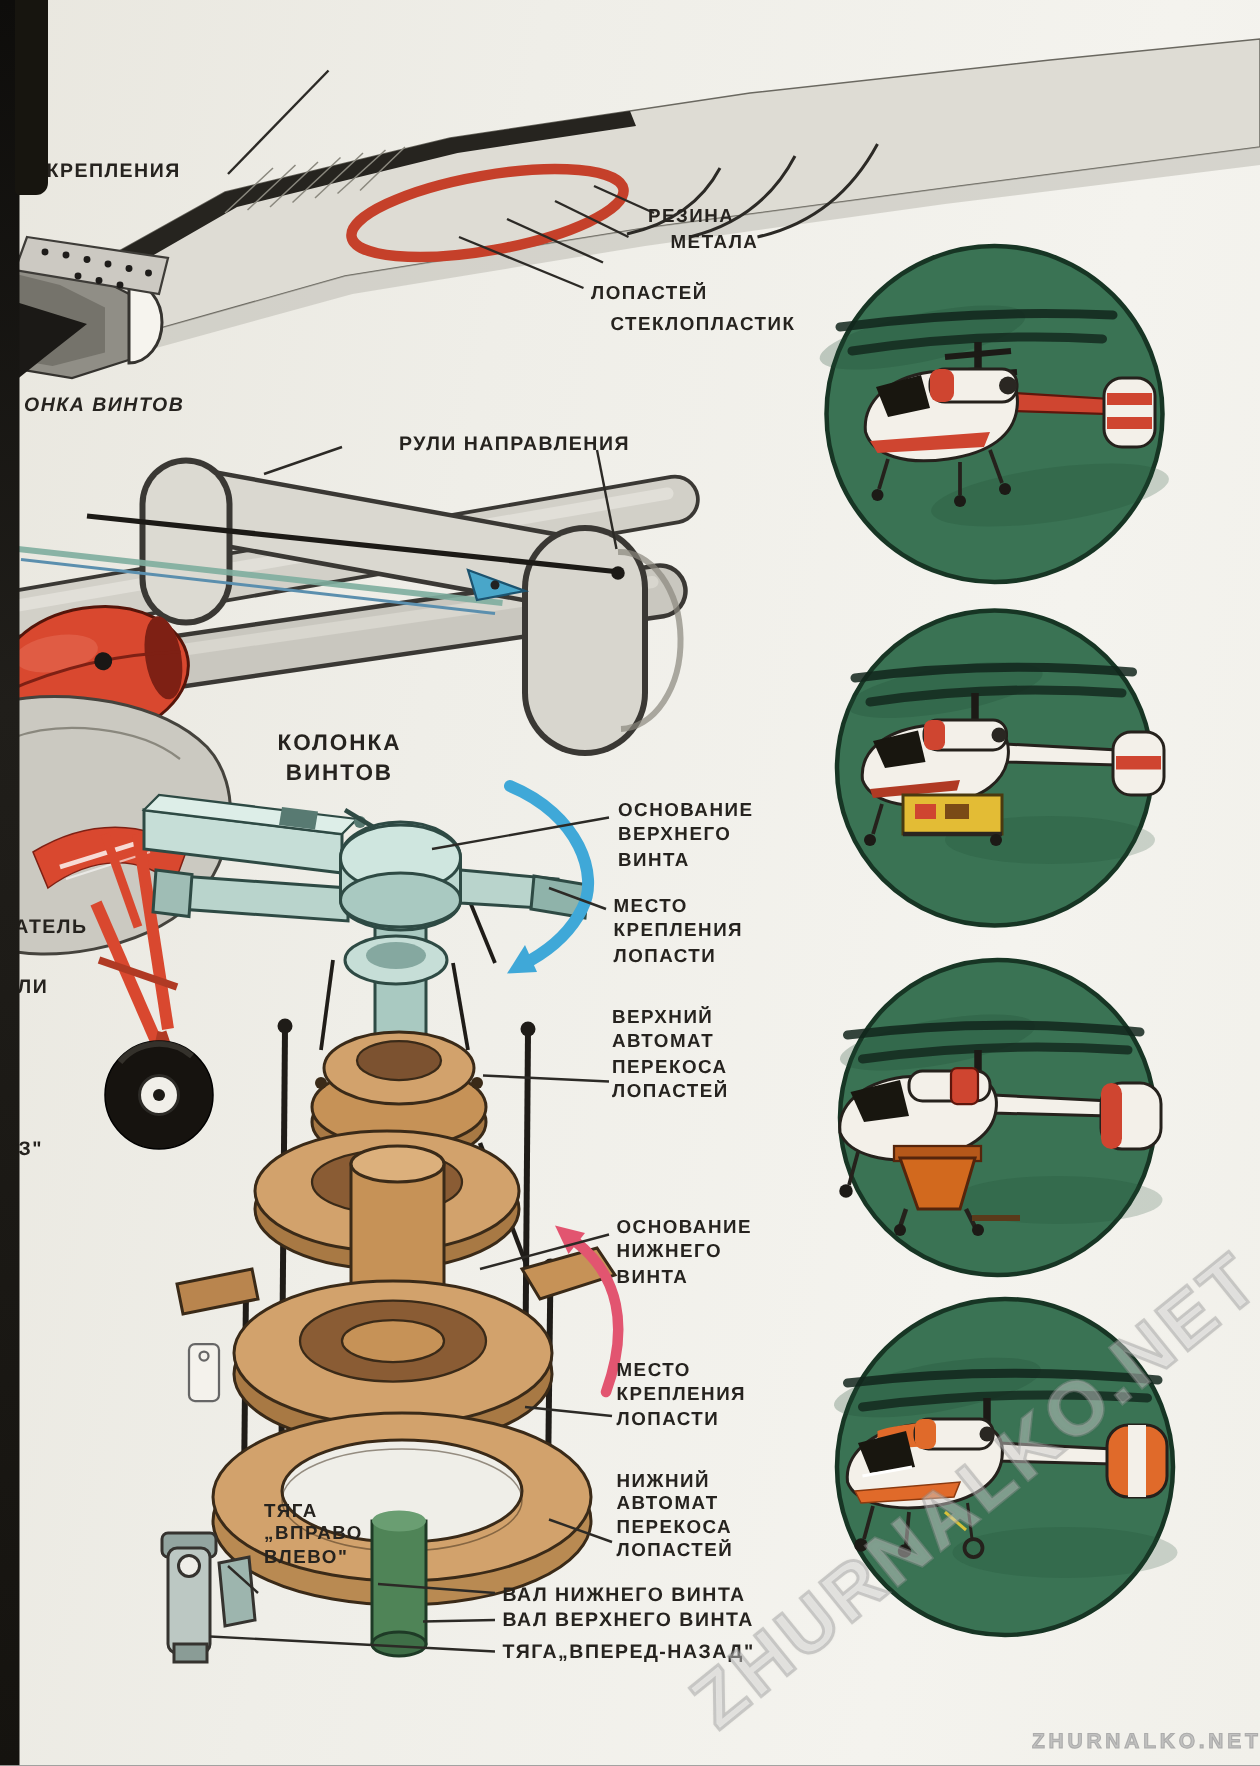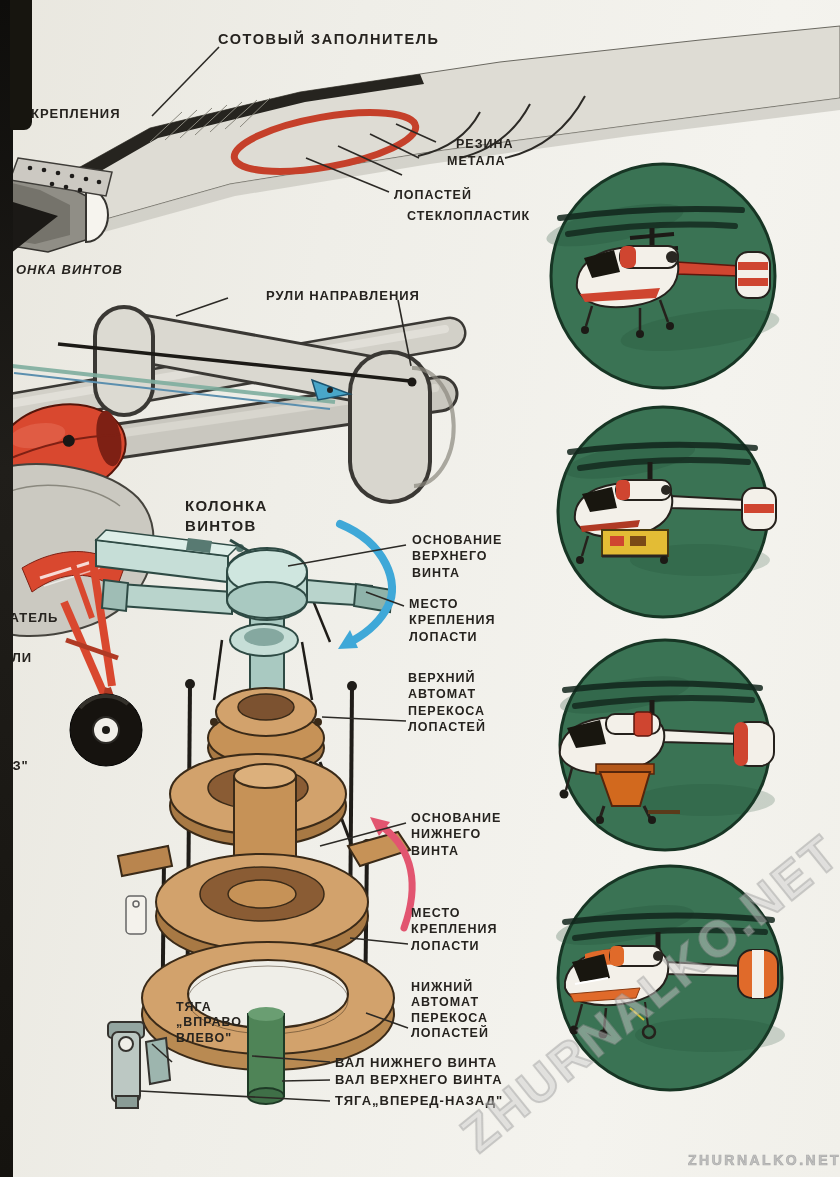--- a/index.html
+++ b/index.html
@@ -367,29 +367,28 @@
         <circle cx="649" cy="1032" r="6" fill="none" stroke="#25211c" stroke-width="2.5"></circle>
         <line x1="630" y1="1008" x2="644" y2="1020" stroke="#d8c23a" stroke-width="2"></line>
         <line x1="582" y1="1004" x2="576" y2="1026" stroke="#25211c" stroke-width="2.5"></line>
         <circle cx="574" cy="1030" r="4.5" fill="#1c1a16"></circle>
         <line x1="606" y1="1008" x2="604" y2="1030" stroke="#25211c" stroke-width="2.5"></line>
         <circle cx="603" cy="1034" r="4.5" fill="#1c1a16"></circle>
       </g>
     </g>
   </svg>
 
-  <div class="lbl big" style="left:218px;top:30px;">СОТОВЫЙ ЗАПОЛНИТЕЛЬ</div>
   <div class="lbl med" style="left:16px;top:106px;">А КРЕПЛЕНИЯ</div>
-  <div class="lbl" style="left:456px;top:136px;">РЕЗИНА</div>
+  <div class="lbl" style="left:432px;top:136px;">РЕЗИНА</div>
   <div class="lbl" style="left:424px;top:153px;padding-left:23px;">МЕТАЛА</div>
   <div class="lbl" style="left:407px;top:170px;margin-top:38px;">СТЕКЛОПЛАСТИК</div>
   <div class="lbl" style="left:394px;top:187px;">ЛОПАСТЕЙ</div>
   <div class="lbl med" style="left:16px;top:262px;font-style:italic;">ОНКА ВИНТОВ</div>
   <div class="lbl med" style="left:232px;top:288px;padding-left:34px;">РУЛИ НАПРАВЛЕНИЯ</div>
-  <div class="lbl kolonka" style="left:185px;top:496px;">КОЛОНКА
+  <div class="lbl kolonka" style="left:185px;top:486px;text-align:center;">КОЛОНКА
 ВИНТОВ</div>
   <div class="lbl" style="left:412px;top:532px;">ОСНОВАНИЕ
 ВЕРХНЕГО
 ВИНТА</div>
   <div class="lbl" style="left:409px;top:596px;">МЕСТО
 КРЕПЛЕНИЯ
 ЛОПАСТИ</div>
   <div class="lbl" style="left:408px;top:670px;">ВЕРХНИЙ
 АВТОМАТ
 ПЕРЕКОСА

